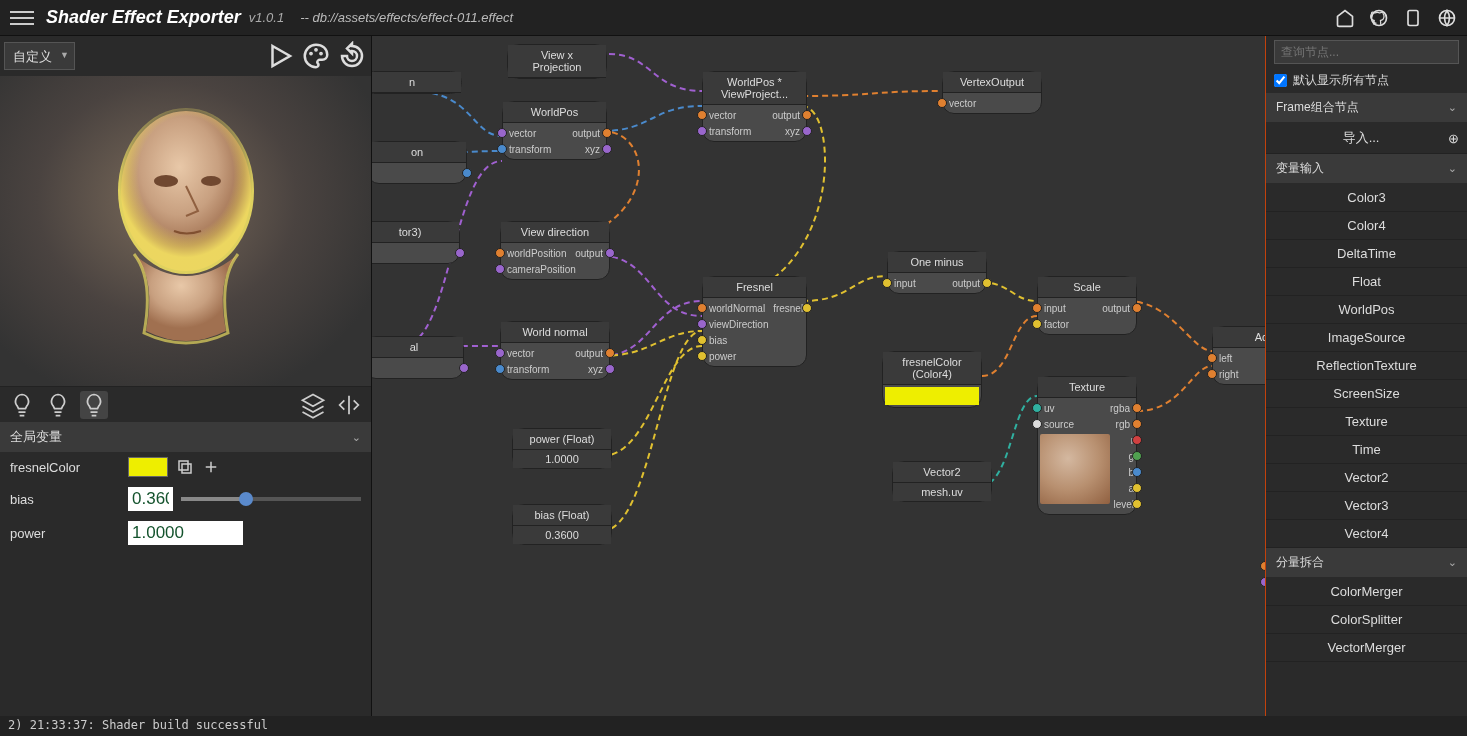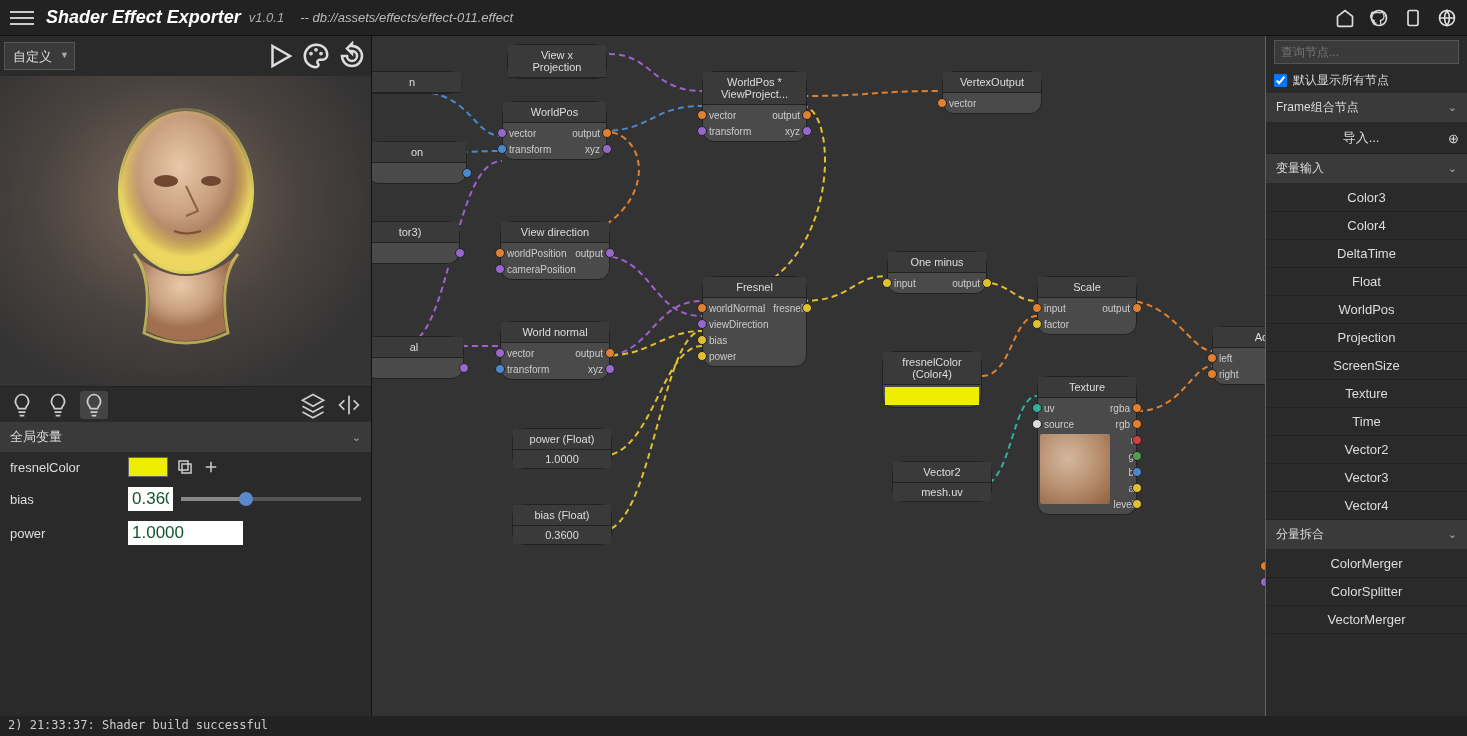--- a/index.html
+++ b/index.html
@@ -526,21 +526,22 @@
         </div>
         <div class="cat-header">
           <span>变量输入</span>
           <span class="chevron">⌄</span>
         </div>
         <div class="cat-item">Color3</div>
         <div class="cat-item">Color4</div>
         <div class="cat-item">DeltaTime</div>
         <div class="cat-item">Float</div>
         <div class="cat-item">WorldPos</div>
-        <div class="cat-item">Projection</div>
+        <div class="cat-item">ImageSource</div>
+        <div class="cat-item">ReflectionTexture</div>
         <div class="cat-item">ScreenSize</div>
         <div class="cat-item">Texture</div>
         <div class="cat-item">Time</div>
         <div class="cat-item">Vector2</div>
         <div class="cat-item">Vector3</div>
         <div class="cat-item">Vector4</div>
         <div class="cat-header">
           <span>分量拆合</span>
           <span class="chevron">⌄</span>
         </div>

